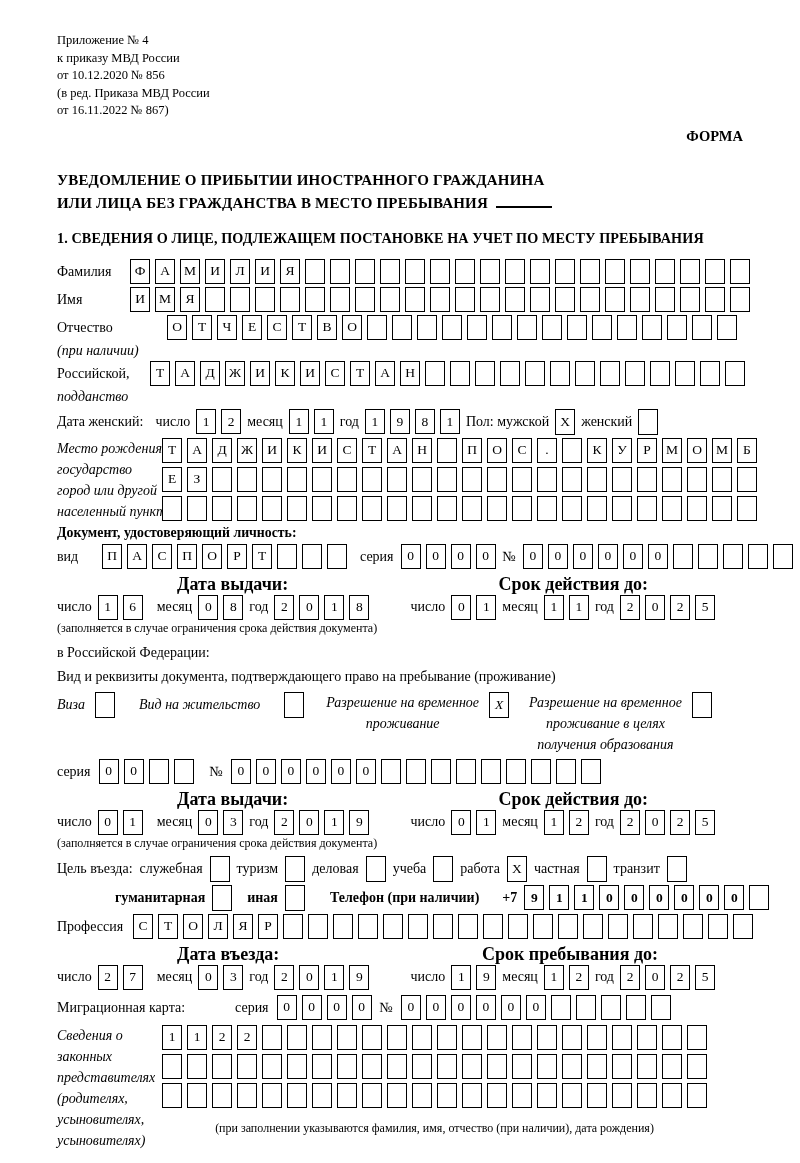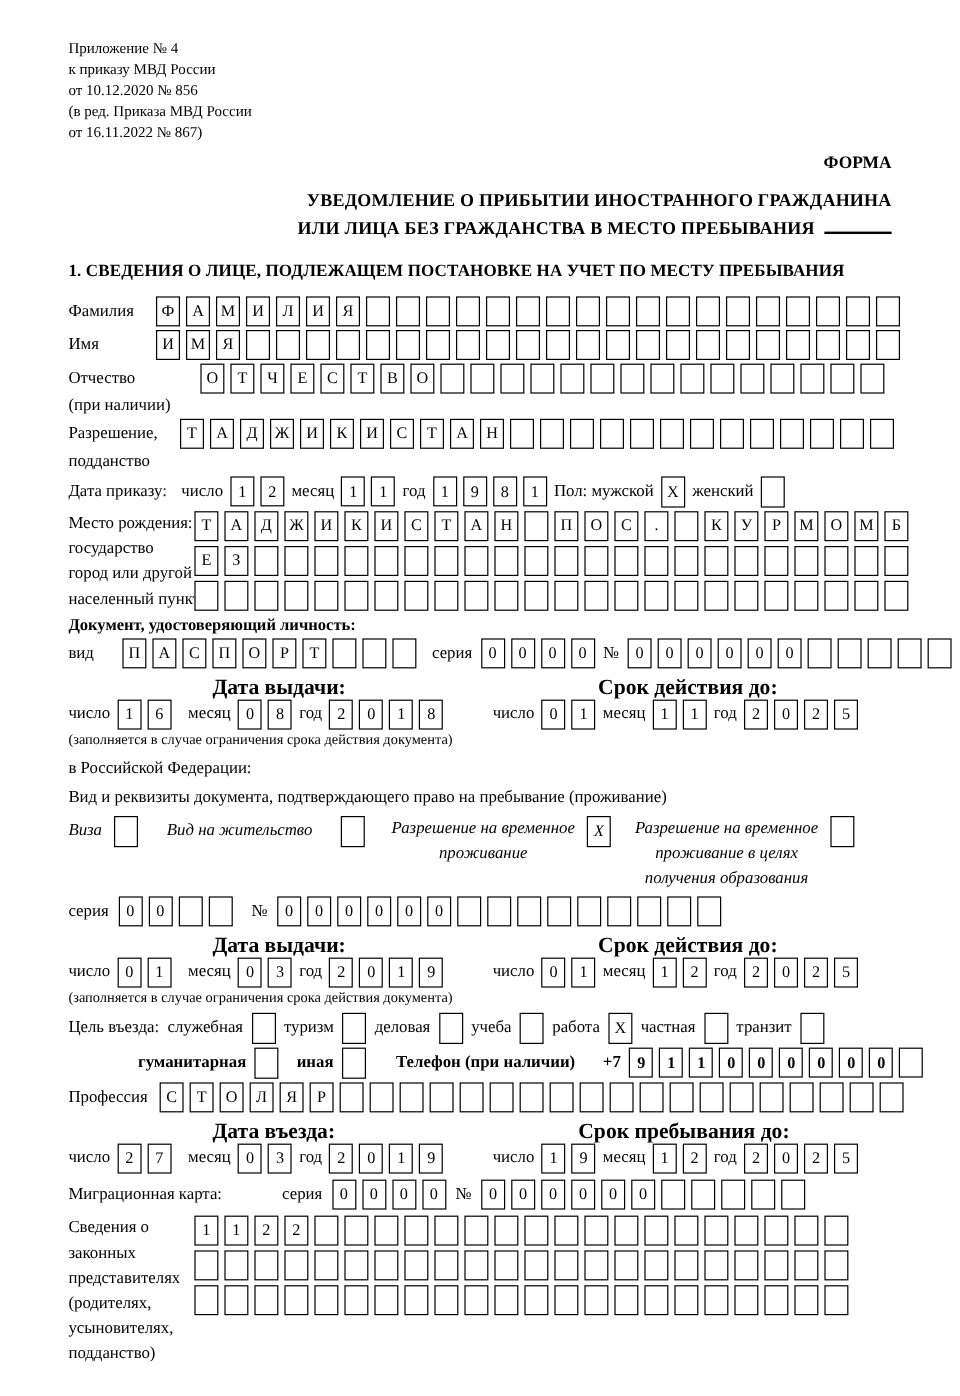--- a/index.html
+++ b/index.html
@@ -3,28 +3,28 @@
 <meta charset="utf-8">
 <style>
   html,body{margin:0;padding:0;background:#ffffff;}
   body{width:800px;height:1163px;overflow:hidden;color:#000;
        font-family:"Liberation Serif","DejaVu Serif",serif;}
   .page{box-sizing:border-box;width:800px;height:1163px;padding:32px 57px 0 57px;}
 
   
   .annex{font-size:12.5px;line-height:17.5px;}
   .forma{margin-top:8px;text-align:right;font-weight:bold;font-size:14.5px;}
-  .title{margin-top:12px;text-align:right;font-weight:bold;font-size:15px;line-height:23px;letter-spacing:.2px;}
+  .title{margin-top:24px;text-align:left;font-weight:bold;font-size:15px;line-height:23px;letter-spacing:.2px;}
   .blank-line{display:inline-block;width:56px;border-bottom:2px solid #000;height:12px;margin-left:8px;}
   .sec-heading{margin-top:15px;font-weight:bold;font-size:14.2px;letter-spacing:.1px;}
 
   
   .row{display:flex;align-items:flex-start;}
   .lbl{font-size:14px;line-height:25px;white-space:nowrap;}
-  .lbl2{font-size:14px;line-height:21px;white-space:nowrap;}
+  .lbl2{font-size:14px;line-height:21px;white-space:nowrap;font-style:italic;}
   .cells{display:flex;gap:5px;flex-wrap:nowrap;}
   .cell{box-sizing:border-box;width:20px;height:25px;border:1.7px solid #000;
         display:inline-flex;align-items:center;justify-content:center;
         font-size:13.5px;line-height:1;background:#fff;}
   .cb .cell{height:26px;}
   .vgap{display:flex;flex-direction:column;gap:4px;}
 
   .labelcol{display:flex;flex-direction:column;}
 
   
@@ -151,21 +151,21 @@
         <span class="cell"></span>
         <span class="cell"></span>
         <span class="cell"></span>
         <span class="cell"></span>
         <span class="cell"></span>
       </span>
   </div>
 
   <div class="row">
     <span class="labelcol w93">
-      <span class="lbl">Разрешение,</span>
+      <span class="lbl">Российской,</span>
       <span class="lbl2">подданство</span>
     </span>
     <span class="cells">
         <span class="cell">Т</span>
         <span class="cell">А</span>
         <span class="cell">Д</span>
         <span class="cell">Ж</span>
         <span class="cell">И</span>
         <span class="cell">К</span>
         <span class="cell">И</span>
@@ -183,21 +183,21 @@
         <span class="cell"></span>
         <span class="cell"></span>
         <span class="cell"></span>
         <span class="cell"></span>
         <span class="cell"></span>
         <span class="cell"></span>
       </span>
   </div>
 
   <div class="row mt2" style="align-items:center;gap:6px;">
-    <span class="lbl">Дата приказу:</span>
+    <span class="lbl">Дата женский:</span>
     <span class="lbl" style="margin-left:6px">число</span>
     <span class="cells">
         <span class="cell">1</span>
         <span class="cell">2</span>
       </span>
     <span class="lbl">месяц</span>
     <span class="cells">
         <span class="cell">1</span>
         <span class="cell">1</span>
       </span>
@@ -655,21 +655,21 @@
       </span>
   </div>
 
   <div class="row mt5">
     <span class="labelcol w105">
       <span class="lbl2">Сведения о</span>
       <span class="lbl2">законных</span>
       <span class="lbl2">представителях</span>
       <span class="lbl2">(родителях,</span>
       <span class="lbl2">усыновителях,</span>
-      <span class="lbl2">подданство)</span>
+      <span class="lbl2">усыновителях)</span>
     </span>
     <span class="vgap">
       <span class="cells">
           <span class="cell">1</span>
           <span class="cell">1</span>
           <span class="cell">2</span>
           <span class="cell">2</span>
           <span class="cell"></span>
           <span class="cell"></span>
           <span class="cell"></span>
@@ -730,16 +730,17 @@
           <span class="cell"></span>
           <span class="cell"></span>
           <span class="cell"></span>
           <span class="cell"></span>
           <span class="cell"></span>
           <span class="cell"></span>
           <span class="cell"></span>
           <span class="cell"></span>
           <span class="cell"></span>
         </span>
+      <span class="center-note" style="margin-top:8px">(при заполнении указываются фамилия, имя, отчество (при наличии), дата рождения)</span>
     </span>
   </div>
 
 </div>
 
 </body></html>

